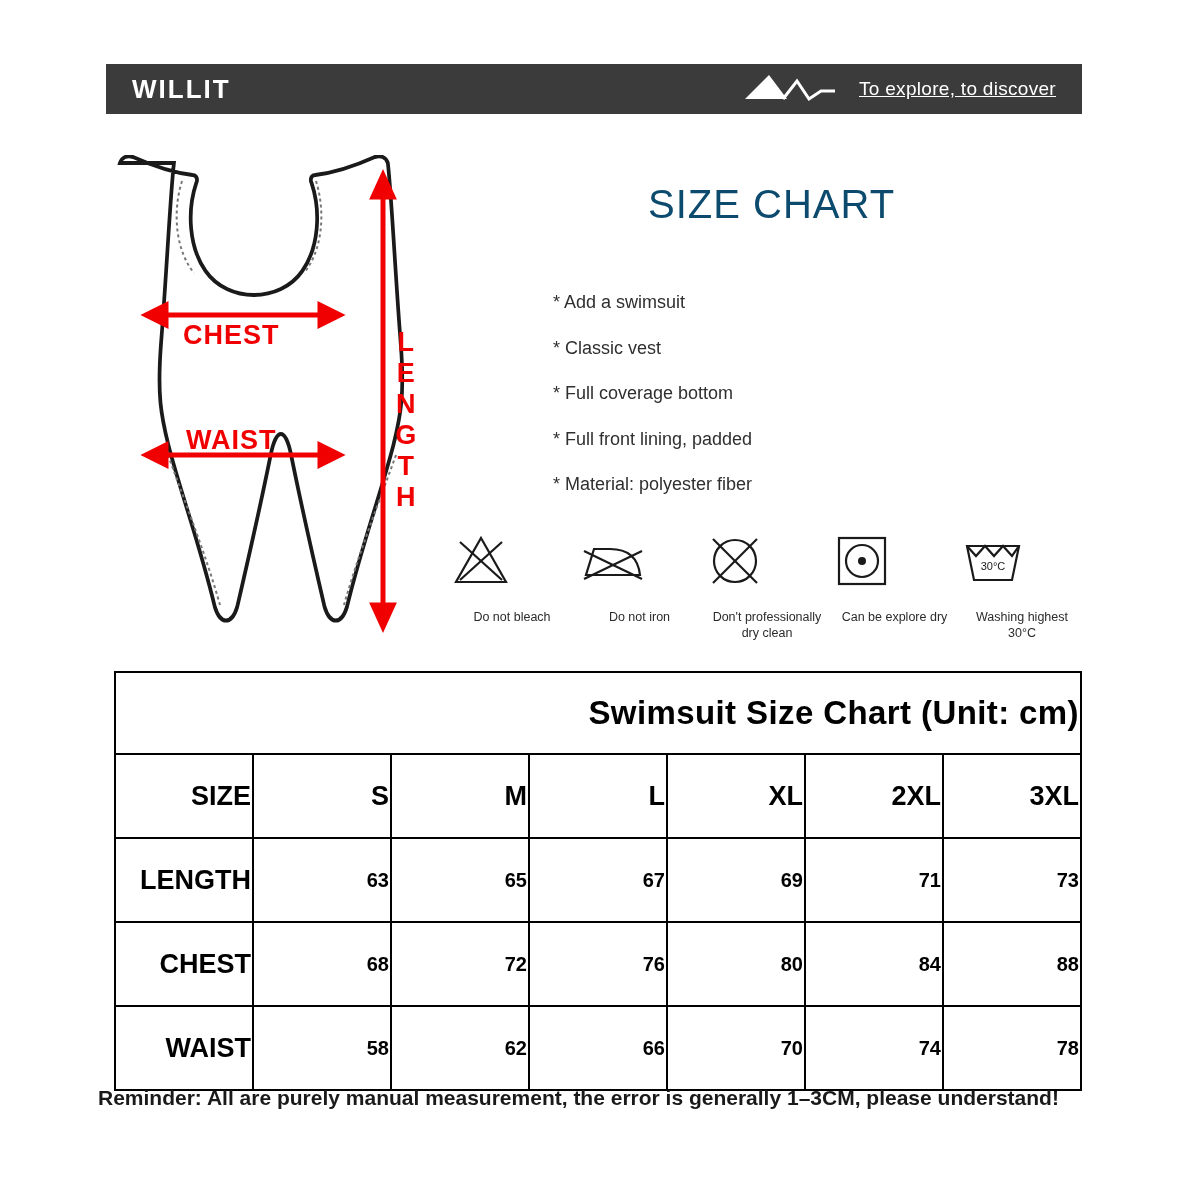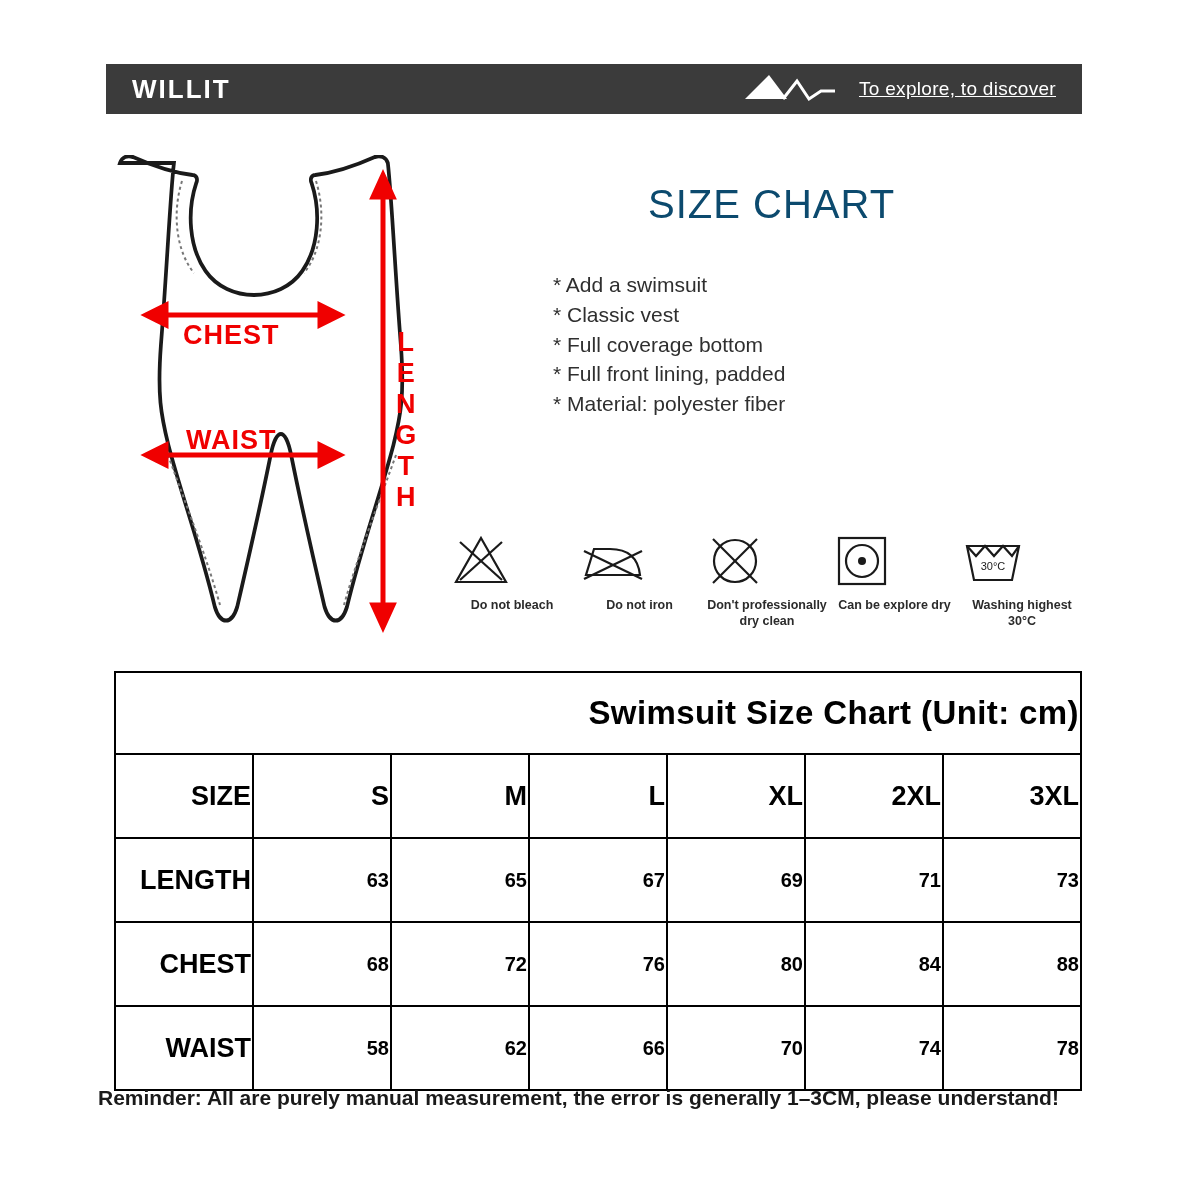--- a/index.html
+++ b/index.html
@@ -108,24 +108,25 @@
     margin-left: 44px;
   }
   .bullets {
     position: absolute;
     left: 553px;
     top: 270px;
     width: 520px;
   }
   .bullets li {
     list-style: none;
-    font-size: 21px;
+    font-size: 18px;
     color: #2f2f2f;
     line-height: 1.42;
     white-space: nowrap;
+    margin-top: 20px;
   }
   .bullets ul { margin: 0; padding: 0; }
 
   
   .care-row {
     position: absolute;
     left: 452px;
     top: 530px;
     width: 630px;
     display: flex;
@@ -137,22 +138,21 @@
   }
   .care-item .glyph {
     height: 62px;
     display: flex;
     align-items: center;
   }
   .care-item .cap {
     font-size: 12.5px;
     color: #2b2b2b;
     line-height: 1.25;
-    margin-top: 6px;
-    font-weight: bold;
+    margin-top: 18px;
   }
 
   
   .table-wrap {
     position: absolute;
     left: 114px;
     top: 671px;
     width: 968px;
   }
   table.size-table {

